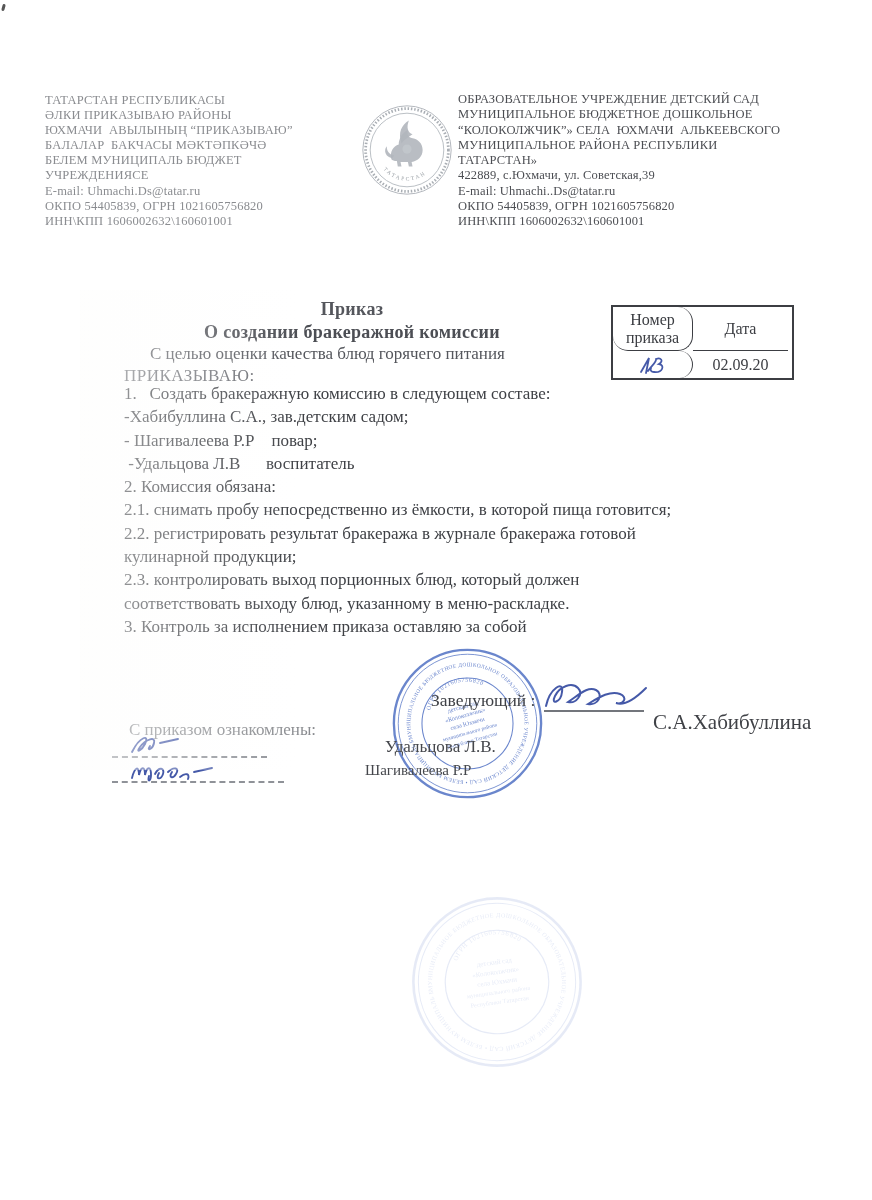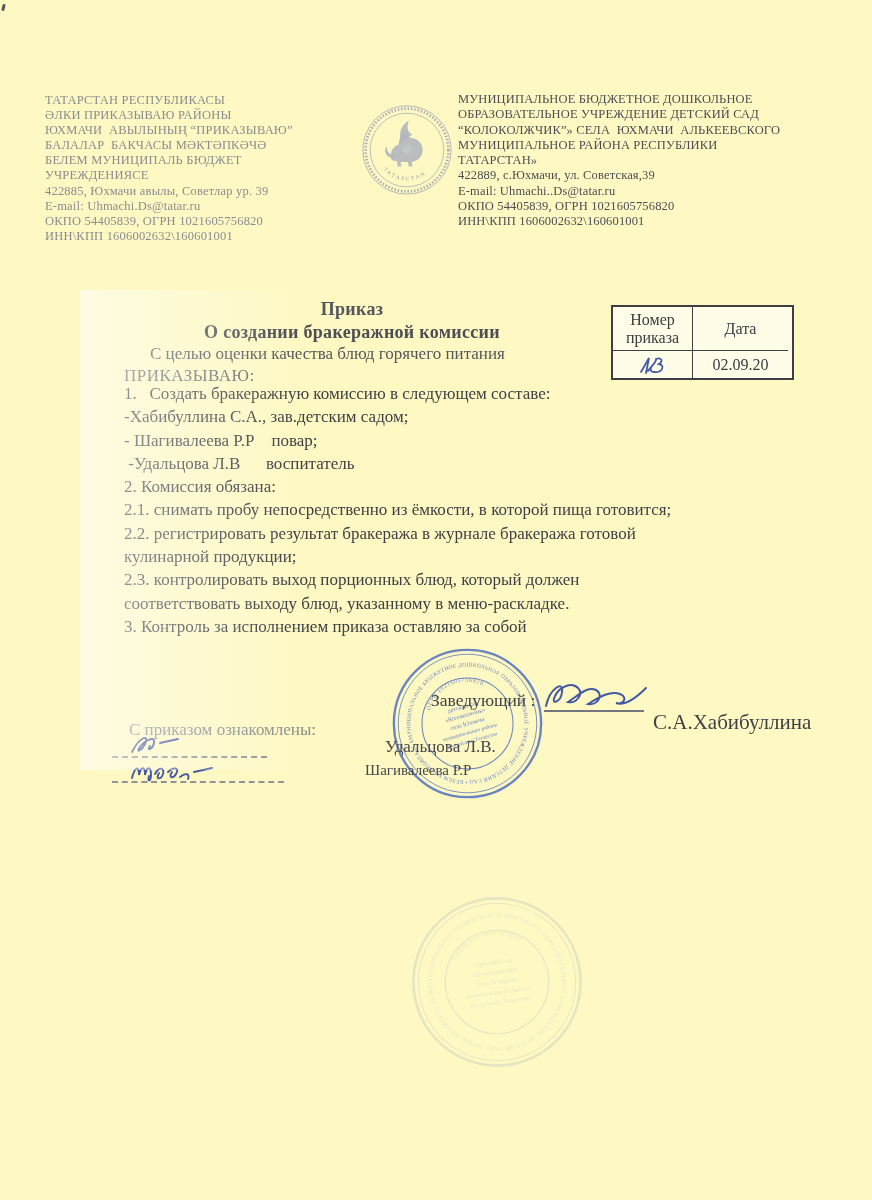--- a/index.html
+++ b/index.html
@@ -1,18 +1,18 @@
 <!DOCTYPE html>
 <html><head>
 <meta charset="utf-8">
 <style>
   html,body{margin:0;padding:0;background:#e8e8e8;}
   .page{
     position:relative; width:872px; height:1200px; margin:0 auto;
-    background:#fef9c3; overflow:hidden;
+    background:#ffffff; overflow:hidden;
     font-family:"Liberation Serif","DejaVu Serif",serif;
     color:#3e4045;
   }
   .abs{position:absolute;}
   
   .hdr-left{
     left:45px; top:93px; width:312px;
     font-size:12.5px; line-height:15.1px; color:#8a8c90;
     letter-spacing:.2px;
   }
@@ -33,21 +33,21 @@
   .body-lines{left:124px; top:382px; width:700px; font-size:17px; line-height:23.3px;}
   .body-lines .bl{white-space:pre-wrap;}
   
   .meta-table{
     left:611px; top:305px; width:179px;
     border:2px solid #3c3e43; display:grid;
     grid-template-columns:80px 95px; grid-template-rows:44px 27px;
     font-size:16px; color:#3b3d42; background:rgba(255,255,255,.6);
   }
   .meta-table .cell{display:flex; align-items:center; justify-content:center; text-align:center; line-height:18px;}
-  .meta-table .c1{border-right:1.5px solid #3c3e43;}
+  .meta-table .c1{border-right:1.5px solid #3c3e43;border-radius:15px;}
   .meta-table .r1{border-bottom:1.5px solid #3c3e43;}
   
   .head-sign-label{left:431px; top:690px; font-size:17.5px; color:#3f4146;}
   .head-sign-name{left:653px; top:710px; font-size:21px; color:#3f4146;}
   .head-sign-line{left:544px; top:694px; width:100px; height:16px; border-bottom:2px solid #73767c;}
   .ack-label{left:129px; top:720px; font-size:17px; color:#8a8c90;}
   .ack-name-1{left:385px; top:737px; font-size:17px; color:#45474c;}
   .ack-name-2{left:365px; top:762px; font-size:15px; color:#45474c;}
   .ack-line-1{left:112px; top:741px; width:155px; height:15px; border-bottom:2px dashed #8f9298;}
   .ack-line-2{left:112px; top:766px; width:172px; height:15px; border-bottom:2px dashed #8f9298;}
@@ -65,21 +65,20 @@
 
   <div class="abs speck-topleft"></div>
 
   <div class="abs hdr-left">
     <div class="line">ТАТАРСТАН РЕСПУБЛИКАСЫ</div>
     <div class="line">ӘЛКИ ПРИКАЗЫВАЮ РАЙОНЫ</div>
     <div class="line">ЮХМАЧИ  АВЫЛЫНЫҢ “ПРИКАЗЫВАЮ”</div>
     <div class="line">БАЛАЛАР  БАКЧАСЫ МӘКТӘПКӘЧӘ</div>
     <div class="line">БЕЛЕМ МУНИЦИПАЛЬ БЮДЖЕТ</div>
     <div class="line">УЧРЕЖДЕНИЯСЕ</div>
-    <div class="line">422885, Юхмачи авылы, Советлар ур. 39</div>
     <div class="line">E-mail: Uhmachi.Ds@tatar.ru</div>
     <div class="line">ОКПО 54405839, ОГРН 1021605756820</div>
     <div class="line">ИНН\КПП 1606002632\160601001</div>
   </div>
 
   <svg class="abs" style="left:361px; top:104px;" width="92" height="92" viewBox="0 0 100 100">
     <circle cx="50" cy="50" r="48" fill="none" stroke="#adb2b8" stroke-width="1"></circle>
     <circle cx="50" cy="50" r="45" fill="none" stroke="#a9aeb4" stroke-width="3" stroke-dasharray="1.6 2"></circle>
     <circle cx="50" cy="50" r="40" fill="none" stroke="#adb2b8" stroke-width="0.9"></circle>
     <path d="M44 43 C40 31 44 23 52 18 C49 26 51 31 56 33 C52 36 47 39 44 43 Z" fill="#b1b6bc" opacity="0.9"></path>
@@ -88,22 +87,22 @@
     <circle cx="50" cy="49" r="5" fill="#c3c8cd" opacity="0.8"></circle>
     <defs>
         <path id="embArc" d="M 20,64 A 33,33 0 0 0 80,64" fill="none"></path>
       </defs>
     <text font-size="6" fill="#9aa0a6" letter-spacing="2" font-family="Liberation Serif, DejaVu Serif, serif">
       <textPath href="#embArc" startOffset="8">ТАТАРСТАН</textPath>
     </text>
   </svg>
 
   <div class="abs hdr-right">
+    <div class="line">ОБРАЗОВАТЕЛЬНОЕ УЧРЕЖДЕНИЕ ДЕТСКИЙ САД</div>
     <div class="line">МУНИЦИПАЛЬНОЕ БЮДЖЕТНОЕ ДОШКОЛЬНОЕ</div>
-    <div class="line">ОБРАЗОВАТЕЛЬНОЕ УЧРЕЖДЕНИЕ ДЕТСКИЙ САД</div>
     <div class="line">“КОЛОКОЛЖЧИК”» СЕЛА  ЮХМАЧИ  АЛЬКЕЕВСКОГО</div>
     <div class="line">МУНИЦИПАЛЬНОЕ РАЙОНА РЕСПУБЛИКИ</div>
     <div class="line">ТАТАРСТАН»</div>
     <div class="line">422889, с.Юхмачи, ул. Советская,39</div>
     <div class="line">E-mail: Uhmachi..Ds@tatar.ru</div>
     <div class="line">ОКПО 54405839, ОГРН 1021605756820</div>
     <div class="line">ИНН\КПП 1606002632\160601001</div>
   </div>
 
   <div class="abs title-wrap">

